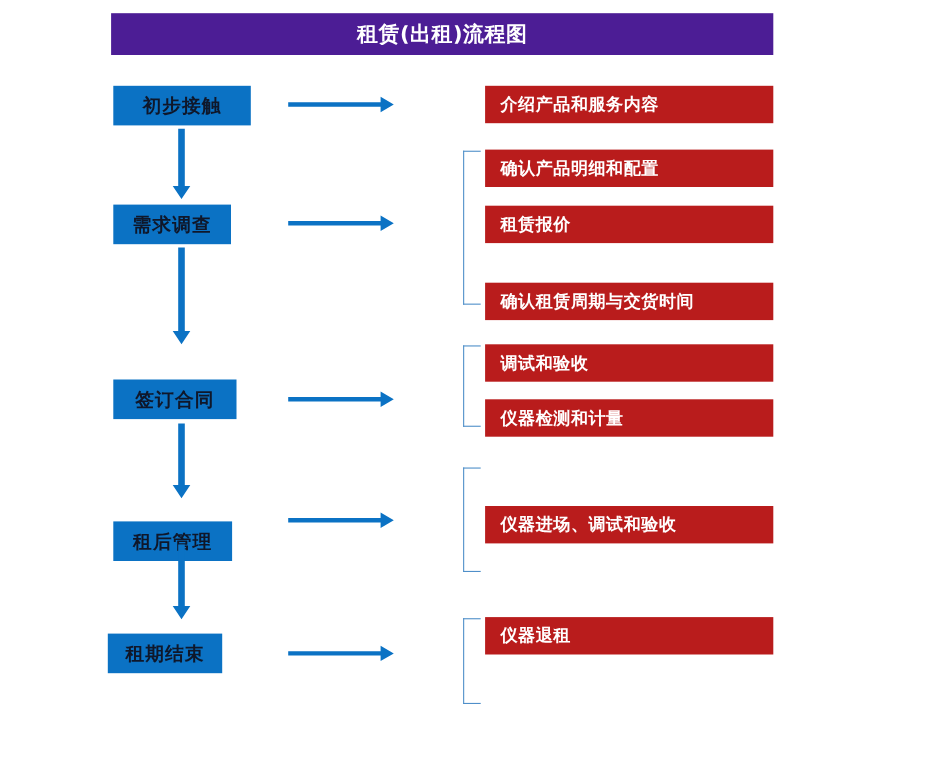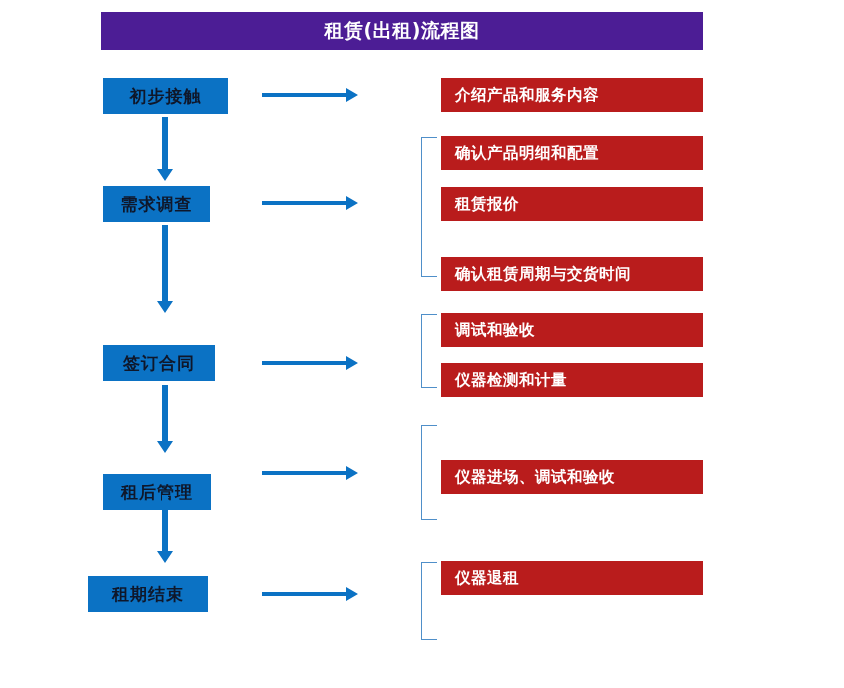--- a/index.html
+++ b/index.html
@@ -153,21 +153,21 @@
   <div class="arrow-down" style="left:157px; top:495px; height:68px;">
     <svg width="16" height="68" viewBox="0 0 16 68">
       <path d="M5 0 H11 V56 H16 L8 68 L0 56 H5 Z" fill="#0b72c4"></path>
     </svg>
   </div>
 
   <div class="bracket" style="left:421px; top:425px; height:95px;"></div>
 
   <div class="detail-box" style="top:424px;margin-top:36px;">仪器进场、调试和验收</div>
 
-  <div class="stage-box" style="left:88px; top:576px; width:120px;">租期结束</div>
+  <div class="stage-box" style="left:98px; top:576px; width:104px;">租期结束</div>
 
   <div class="arrow-right" style="left:262px; top:587px; width:96px;">
     <svg width="96" height="14" viewBox="0 0 96 14">
       <path d="M0 5 H84 V0 L96 7 L84 14 V9 H0 Z" fill="#0b72c4"></path>
     </svg>
   </div>
 
   <div class="bracket" style="left:421px; top:562px; height:78px;"></div>
 
   <div class="detail-box" style="top:561px;">仪器退租</div>

